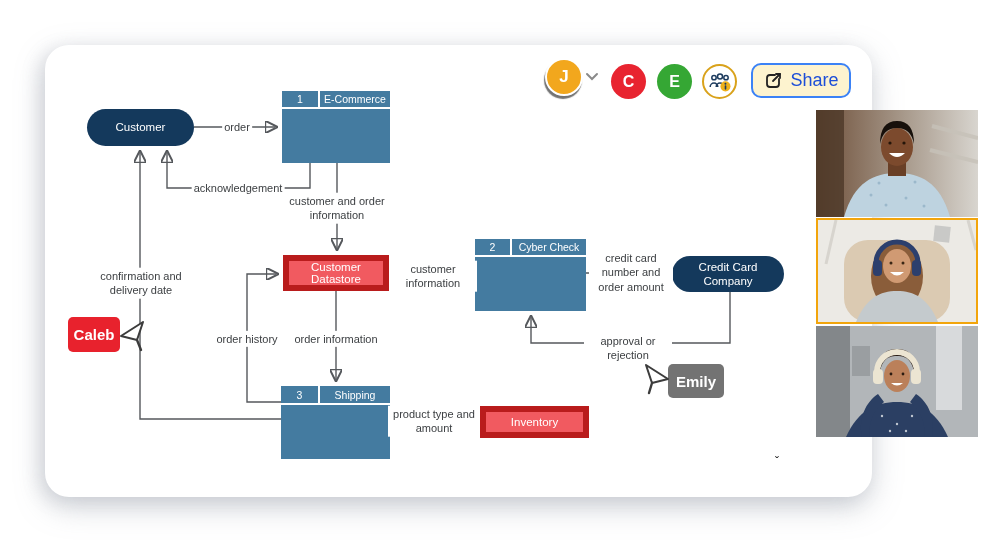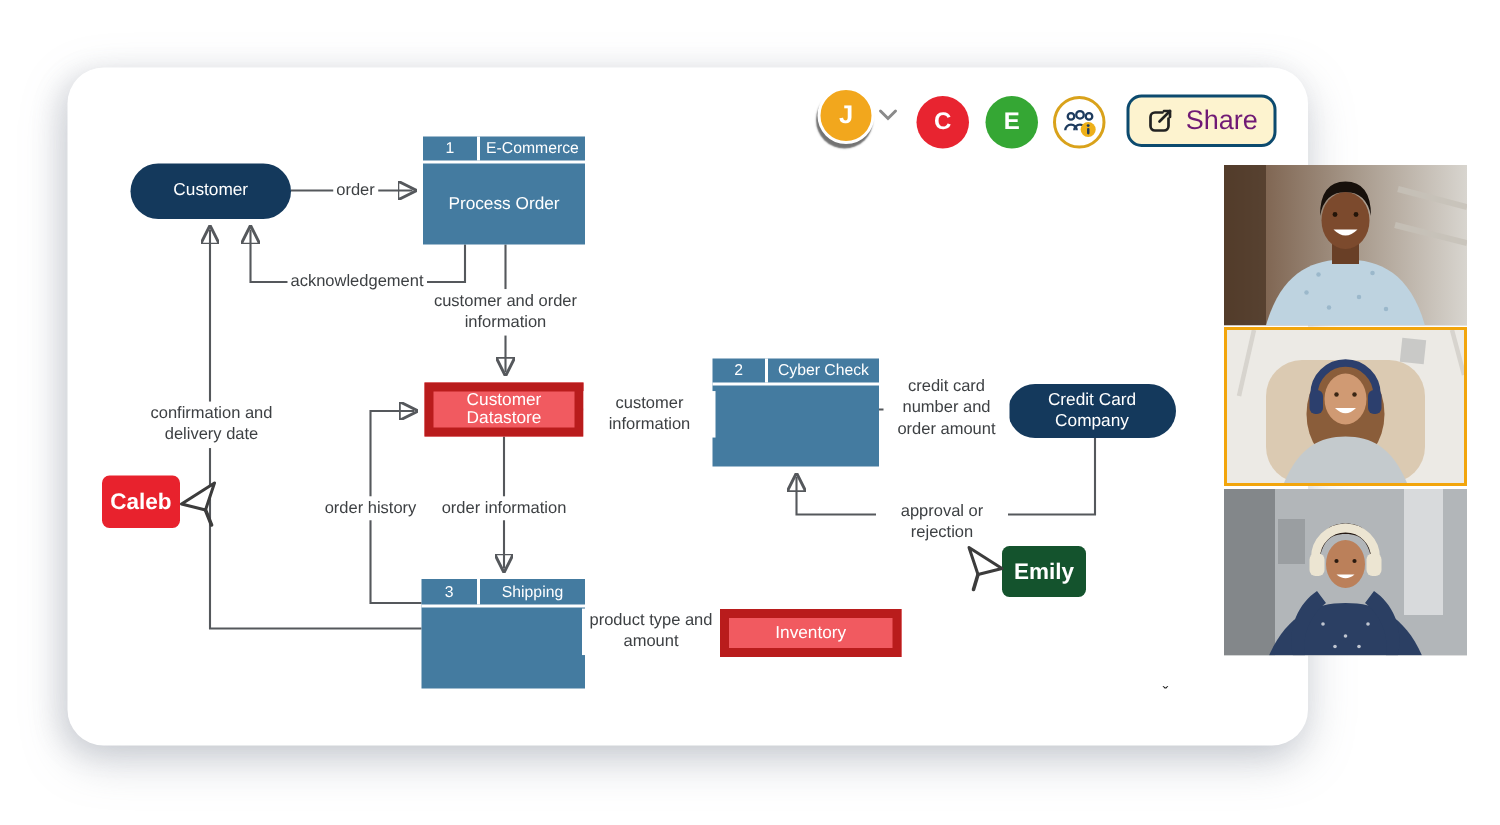--- a/index.html
+++ b/index.html
@@ -36,43 +36,43 @@
     position:absolute;transform:translate(-50%,-50%);background:#fff;
     color:#3d4043;font-size:11px;line-height:1.3;text-align:center;padding:1px 2px;
   }
 
   
   .cursor-label{
     position:absolute;color:#fff;font-size:15px;font-weight:bold;border-radius:5px;
     display:flex;align-items:center;justify-content:center;
   }
   .cursor-label.caleb{left:68px;top:317px;width:52px;height:35px;background:#e8222d;}
-  .cursor-label.emily{left:668px;top:364px;width:56px;height:34px;background:#14532d;}
+  .cursor-label.emily{left:668px;top:364px;width:56px;height:34px;background:#737373;}
   .cursor-svg{position:absolute;}
 
   
   .avatar{
     position:absolute;border-radius:50%;display:flex;align-items:center;justify-content:center;
     color:#fff;font-weight:bold;
   }
   .avatar-j{left:545px;top:58px;width:38px;height:38px;background:#f2a71d;font-size:17px;
     border:2px solid #fff;box-shadow:-1px 3px 1px rgba(55,55,55,.7);box-sizing:border-box;}
   .avatar-c{left:611px;top:64px;width:35px;height:35px;background:#e82430;font-size:16px;}
   .avatar-e{left:657px;top:64px;width:35px;height:35px;background:#35a734;font-size:16px;}
   .chevron{position:absolute;left:585px;top:72px;}
   .group-btn{
     position:absolute;left:702px;top:64px;width:35px;height:35px;border-radius:50%;
     background:#fff;border:2px solid #d9a21b;box-sizing:border-box;
     display:flex;align-items:center;justify-content:center;
   }
   .share-btn{
     position:absolute;left:751px;top:63px;width:100px;height:35px;border-radius:10px;
-    background:#fdf3cf;border:2px solid #0c4a6e;box-sizing:border-box;
+    background:#fdf3cf;border:2px solid #3b82f6;box-sizing:border-box;
     display:flex;align-items:center;justify-content:center;gap:7px;
-    color:#701a75;font-size:18px;cursor:pointer;
+    color:#1d4ed8;font-size:18px;cursor:pointer;
   }
   .canvas-mark{position:absolute;left:775px;top:455px;font-size:12px;color:#222;}
 
   
   .tile{position:absolute;left:816px;width:162px;overflow:hidden;background:#ccc;box-sizing:border-box;}
   .tile-1{top:110px;height:107px;}
   .tile-2{top:218px;height:106px;border:2px solid #f2a50c;}
   .tile-3{top:326px;height:111px;}
   .tile svg{display:block;}
 </style>
@@ -99,42 +99,41 @@
   <path d="M390,422 H473" marker-end="url(#arr)"></path>
 </svg>
 
 <div class="node stadium" style="left:87px;top:109px;width:107px;height:37px;">Customer</div>
 
 <div class="node proc" style="left:282px;top:91px;width:108px;height:72px;">
   <div class="proc-header">
     <div class="proc-num">1</div>
     <div class="proc-tag">E-Commerce</div>
   </div>
-  <div class="proc-body">Process Order</div>
 </div>
 
 <div class="node store" style="left:283px;top:255px;width:106px;height:36px;">Customer Datastore</div>
 
 <div class="node proc" style="left:475px;top:239px;width:111px;height:72px;">
   <div class="proc-header">
     <div class="proc-num" style="width:35px;">2</div>
     <div class="proc-tag">Cyber Check</div>
   </div>
 </div>
 
 <div class="node stadium" style="left:672px;top:256px;width:112px;height:36px;padding:0 20px;">Credit Card Company</div>
 
 <div class="node proc" style="left:281px;top:386px;width:109px;height:73px;">
   <div class="proc-header" style="height:17px;">
     <div class="proc-num" style="width:37px;">3</div>
     <div class="proc-tag">Shipping</div>
   </div>
 </div>
 
-<div class="node store" style="left:480px;top:406px;width:121px;height:32px;">Inventory</div>
+<div class="node store" style="left:480px;top:406px;width:109px;height:32px;">Inventory</div>
 
 <div class="edge-label" style="left:237px;top:127px;">order</div>
 <div class="edge-label" style="left:238px;top:188px;">acknowledgement</div>
 <div class="edge-label" style="left:337px;top:208px;width:110px;">customer and order information</div>
 <div class="edge-label" style="left:433px;top:276px;width:84px;">customer information</div>
 <div class="edge-label" style="left:631px;top:272px;width:80px;">credit card number and order amount</div>
 <div class="edge-label" style="left:628px;top:348px;width:84px;">approval or rejection</div>
 <div class="edge-label" style="left:247px;top:339px;">order history</div>
 <div class="edge-label" style="left:336px;top:339px;">order information</div>
 <div class="edge-label" style="left:141px;top:283px;width:112px;">confirmation and delivery date</div>

